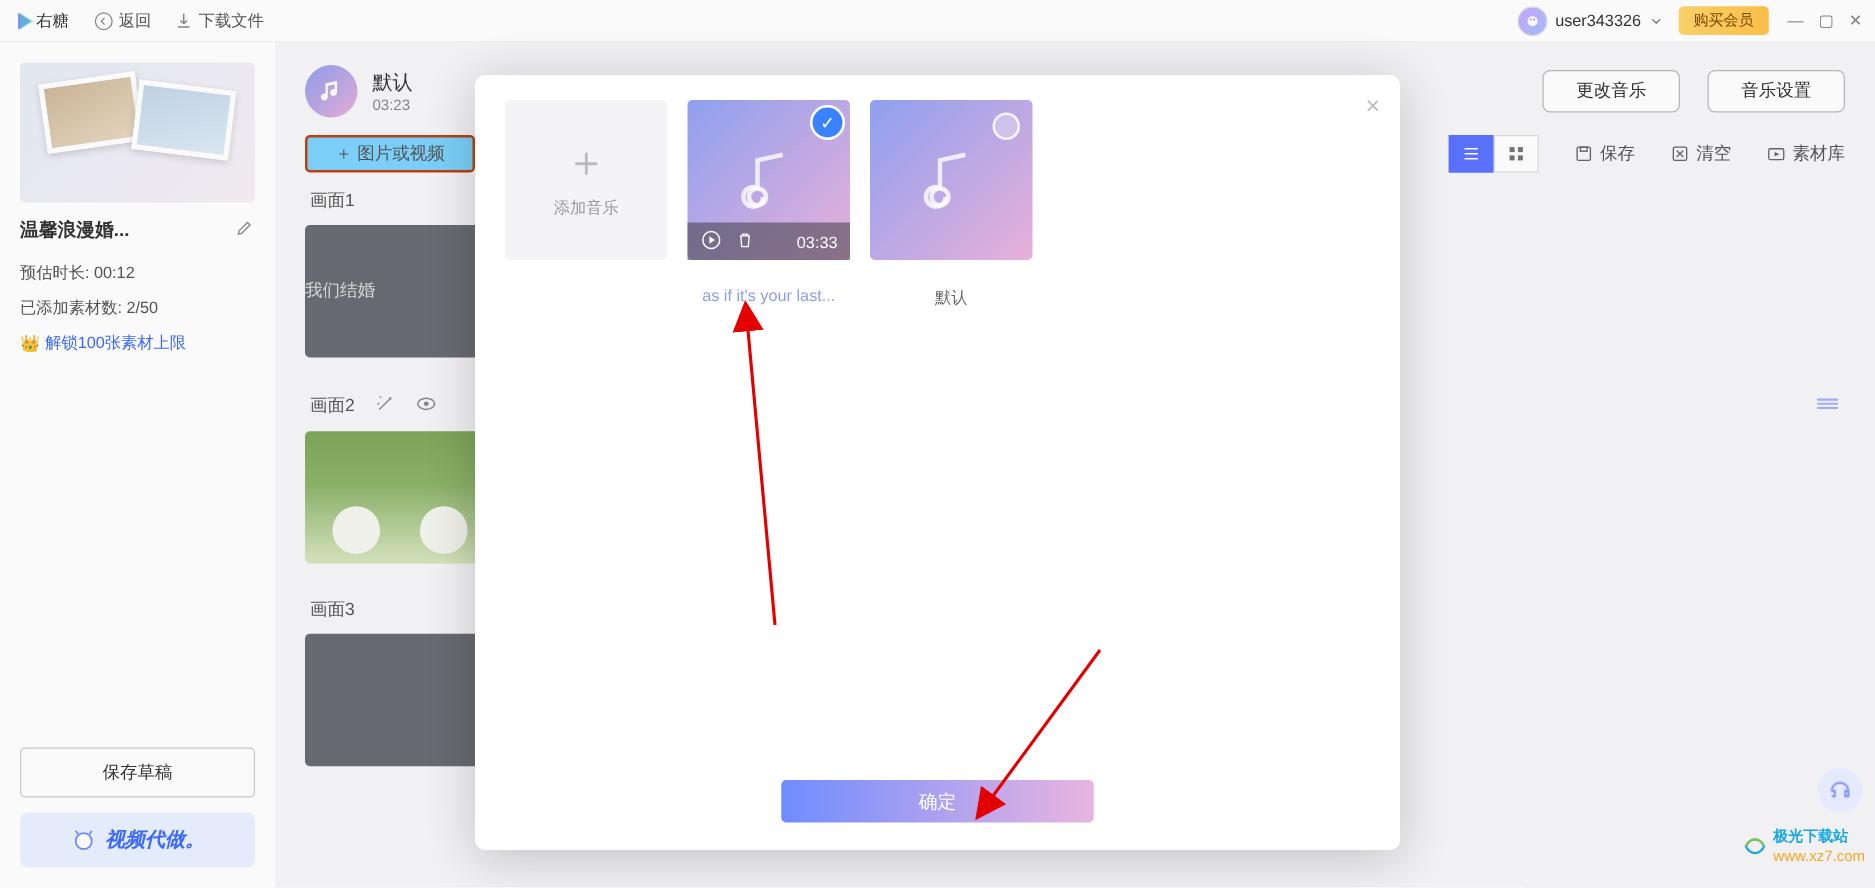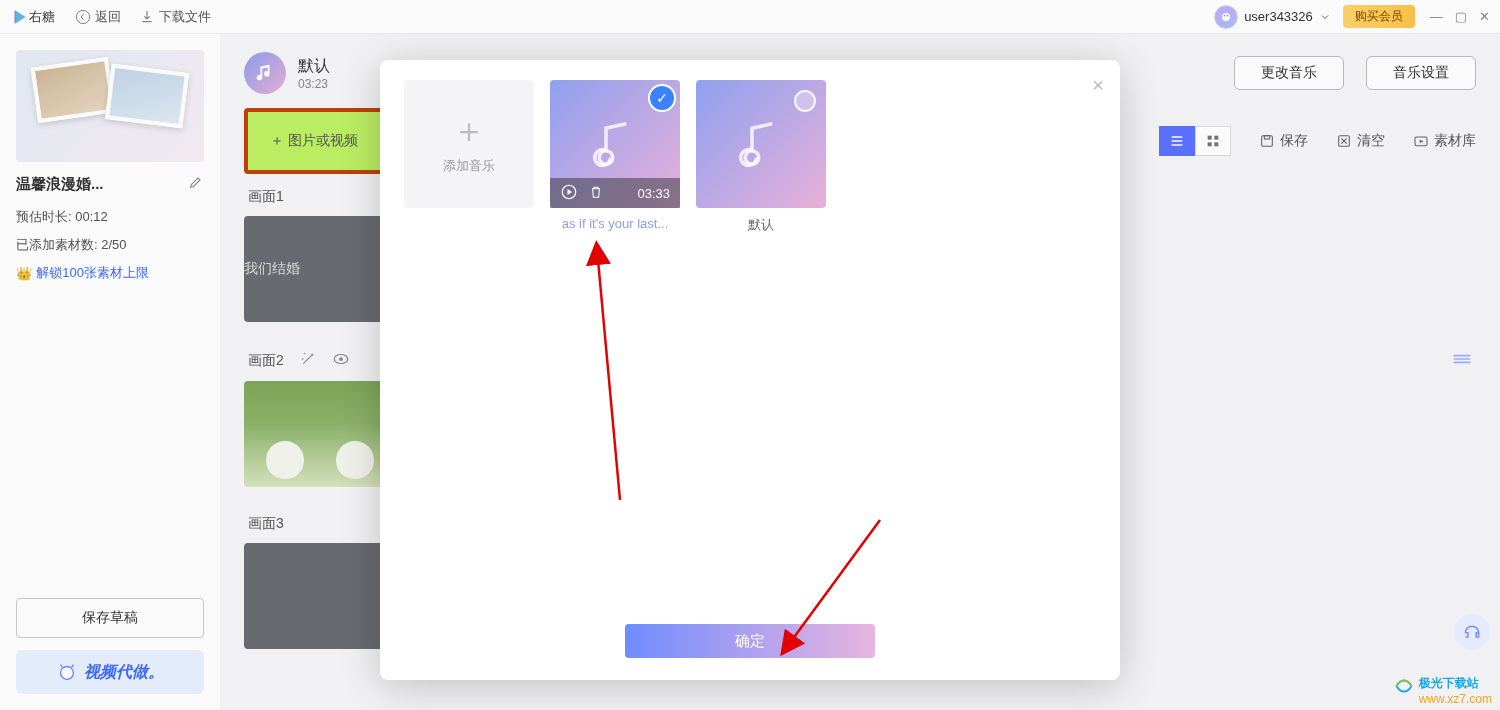--- a/index.html
+++ b/index.html
@@ -39,21 +39,21 @@
 .header-row { display:flex; align-items:center; gap:12px; margin-bottom:14px; }
 .music-icon { width:42px; height:42px; border-radius:50%; background:linear-gradient(135deg,#8fa0ef,#e8b0d9); display:flex; align-items:center; justify-content:center;}
 .music-icon svg { fill:#fff; }
 .header-info { display:flex; flex-direction:column; }
 .track-name { font-size:16px; color:#333; }
 .track-dur { font-size:12px; color:#888; }
 .header-row .spacer { flex:1; }
 .hbtn { padding:7px 26px; border:1px solid #bbb; background:#fff; border-radius:6px; font-size:14px; color:#333; cursor:pointer; margin-left:10px;}
 
 .toolbar { display:flex; align-items:center; gap:10px; margin-bottom:6px; }
-.add-media { padding:20px 22px; border:4px solid #c2410c; background:#bef264; border-radius:4px; font-size:14px; cursor:pointer; color:#555;}
+.add-media { padding:4px 22px; border:2px solid #c2410c; background:#7dd3fc; border-radius:4px; font-size:14px; cursor:pointer; color:#555;}
 .toolbar .spacer { flex:1; }
 .view-toggle { display:flex; }
 .view-toggle .vbtn { width:36px; height:30px; display:flex; align-items:center; justify-content:center; background:#fff; border:1px solid #ddd; cursor:pointer; color:#777;}
 .view-toggle .vbtn.active { background:#5b74ff; border-color:#5b74ff; color:#fff;}
 .tool-icon { display:flex; align-items:center; gap:5px; font-size:14px; color:#555; margin-left:18px; cursor:pointer;}
 
 .scene { margin-top:8px; }
 .scene-head { display:flex; align-items:center; gap:12px; font-size:14px; color:#555; padding:6px 4px; }
 .scene-head .act { color:#888; cursor:pointer; margin-left:4px;}
 .scene-head .right { margin-left:auto; color:#9eb0ff; cursor:pointer;}
@@ -77,30 +77,30 @@
 .card { width:130px; }
 .card .cbox { width:130px; height:128px; border-radius:4px; position:relative; display:flex; align-items:center; justify-content:center;}
 .card.add .cbox { background:#f4f4f6; color:#999; flex-direction:column; gap:10px;}
 .card.add .plus { font-size:34px; color:#bbb; line-height:1;}
 .card .cbox.grd { background:linear-gradient(135deg,#8fa0ef,#e8b0d9); }
 .card .note { position:absolute; inset:0; display:flex; align-items:center; justify-content:center;}
 .card .overlay-bar { position:absolute; bottom:0; left:0; right:0; height:30px; background:rgba(60,60,70,.55); display:flex; align-items:center; gap:10px; padding:0 10px; color:#fff; font-size:13px;}
 .card .overlay-bar .spacer { flex:1;}
 .check { position:absolute; top:6px; right:6px; width:24px; height:24px; border-radius:50%; background:#3b82ff; display:flex; align-items:center; justify-content:center; color:#fff; font-size:14px; box-shadow:0 0 0 2px #fff;}
 .ring { position:absolute; top:10px; right:10px; width:22px; height:22px; border-radius:50%; border:2px solid rgba(255,255,255,.85); background:rgba(255,255,255,.3);}
-.card .lbl { text-align:center; font-size:13px; color:#8da0e6; margin-top:8px; white-space:nowrap; overflow:hidden; text-overflow:ellipsis;}
+.card .lbl { text-align:center; font-size:13px; color:#8da0e6; margin-top:21px; white-space:nowrap; overflow:hidden; text-overflow:ellipsis;}
 .card .lbl.dk { color:#666;}
 .confirm { position:absolute; bottom:22px; left:50%; transform:translateX(-50%); width:250px; height:34px; border:none; border-radius:4px; background:linear-gradient(90deg,#6f8cff,#e9b5e0); color:#fff; font-size:15px; cursor:pointer;}
 
 
 .arrows { position:absolute; inset:0; pointer-events:none; }
 
 
 .help { position:fixed; right:10px; bottom:60px; width:36px; height:36px; border-radius:50%; background:#e6eaff; display:flex; align-items:center; justify-content:center; color:#7a8cff; font-size:20px;}
-.wm { position:fixed; right:8px; bottom:4px; font-size:12px; color:#888; display:flex; gap:4px;}
+.wm { position:fixed; right:8px; bottom:18px; font-size:12px; color:#888; display:flex; align-items:center; gap:4px;}
 .wm .d { color:#1aa7e5; font-weight:bold;}
 .wm .d2 { color:#f5a623; font-size:12px;}
 .wm svg { width:22px; height:22px;}
 
 </style>
 </head>
 <body>
 
 <div class="topbar">
   <div class="logo">

